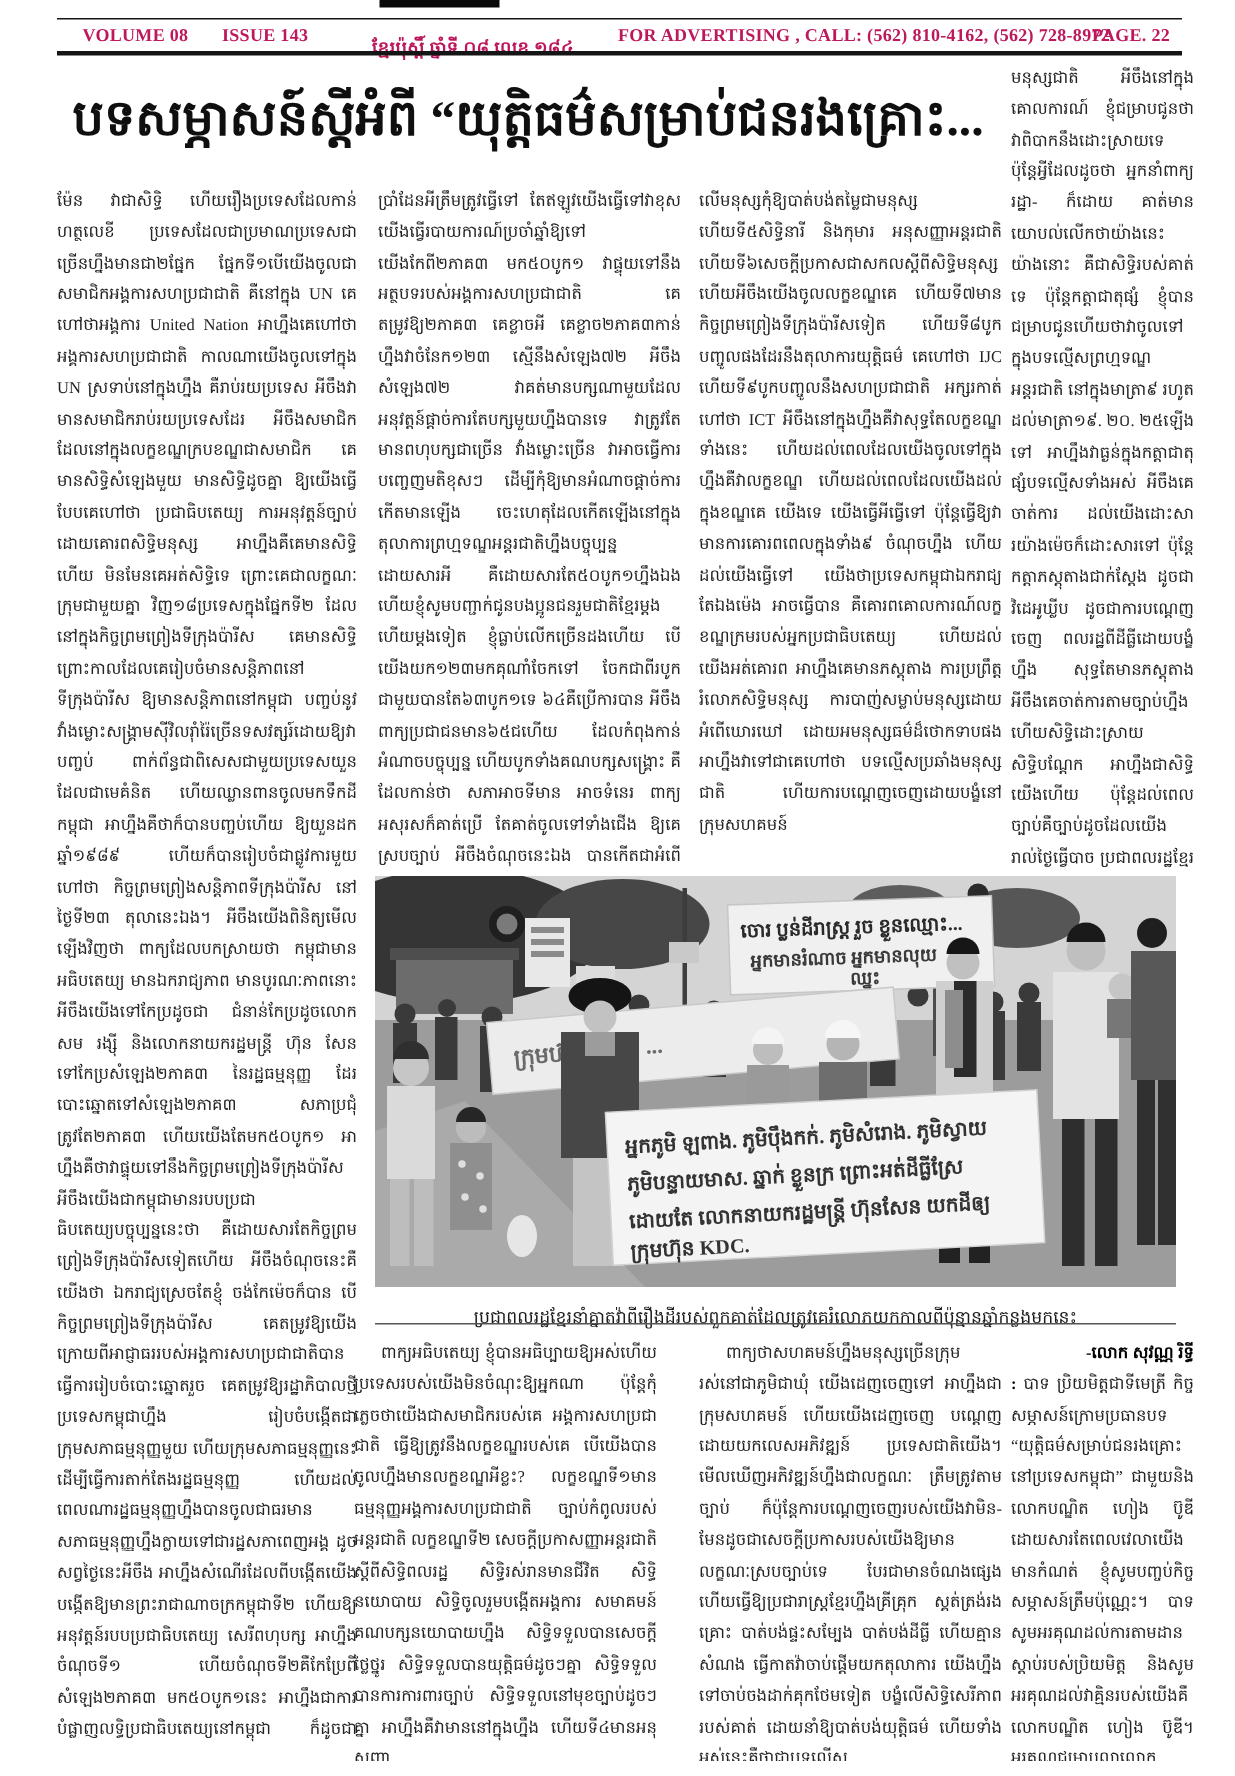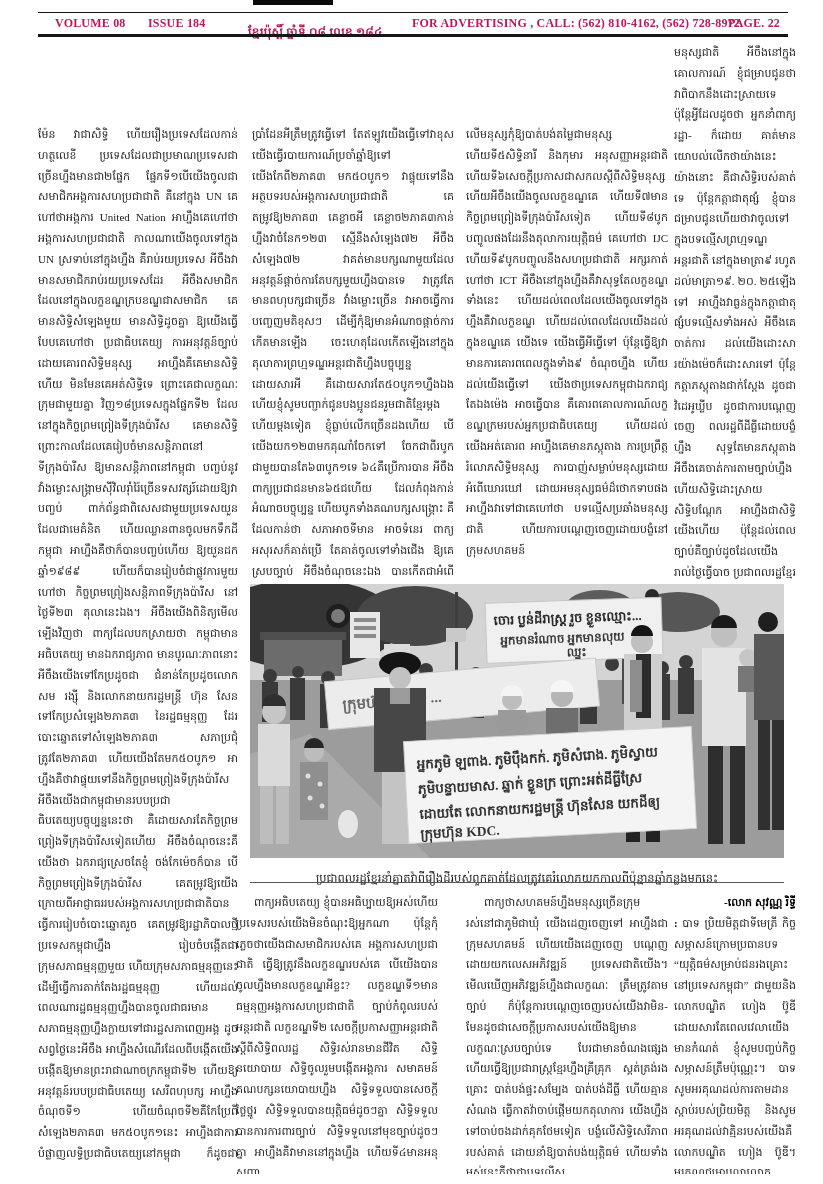--- a/index.html
+++ b/index.html
@@ -22,26 +22,27 @@
 </style>
 </head>
 <body>
 
 <div id="page">
 
   <div class="abs" style="left:253px;top:0;width:80px;height:5px;background:#0a0a0a;"></div>
 
   <div class="abs rule" style="left:38px;top:12px;width:750px;height:1px;"></div>
   <div class="abs hdr" style="left:55px;top:16px;">VOLUME 08</div>
-  <div class="abs hdr" style="left:148px;top:16px;">ISSUE 184</div>
+  <div class="abs hdr" style="left:148px;top:16px;">ISSUE 143</div>
   <div class="abs hdr" style="left:248px;top:24px;font-size:12px;">ខ្មែរប៉ុស្តិ៍ ឆ្នាំទី ០៨ លេខ ១៨៤</div>
   <div class="abs hdr" style="left:412px;top:16px;">FOR ADVERTISING ,  CALL: (562) 810-4162, (562) 728-8972</div>
   <div class="abs hdr" style="left:728px;top:16px;">PAGE. 22</div>
   <div class="abs rule" style="left:38px;top:34px;width:750px;height:3px;"></div>
 
+  <div class="abs headline" style="left:38px;top:50px;width:628px;height:64px;">បទសម្ភាសន៍ស្តីអំពី “យុត្តិធម៌សម្រាប់ជនរងគ្រោះ...</div>
 
   <div class="abs col" style="left:38px;top:124px;width:200px;height:1042px;">ម៉ែន វាជាសិទ្ធិ ហើយរឿងប្រទេសដែលកាន់ហត្ថលេខី ប្រទេសដែលជាប្រមាណប្រទេសជាច្រើនហ្នឹងមានជា២ផ្នែក ផ្នែកទី១បើយើងចូលជាសមាជិកអង្គការសហប្រជាជាតិ គឺនៅក្នុង UN គេហៅថាអង្គការ United Nation អាហ្នឹងគេហៅថា អង្គការសហប្រជាជាតិ កាលណាយើងចូលទៅក្នុង UN ស្រទាប់នៅក្នុងហ្នឹង គឺរាប់រយប្រទេស អីចឹងវាមានសមាជិករាប់រយប្រទេសដែរ អីចឹងសមាជិកដែលនៅក្នុងលក្ខខណ្ឌក្របខណ្ឌជាសមាជិក គេមានសិទ្ធិសំឡេងមួយ មានសិទ្ធិដូចគ្នា ឱ្យយើងធ្វើបែបគេហៅថា ប្រជាធិបតេយ្យ ការអនុវត្តន៍ច្បាប់ដោយគោរពសិទ្ធិមនុស្ស អាហ្នឹងគឺគេមានសិទ្ធិហើយ មិនមែនគេអត់សិទ្ធិទេ ព្រោះគេជាលក្ខណៈក្រុមជាមួយគ្នា វិញ១៨ប្រទេសក្នុងផ្នែកទី២ ដែលនៅក្នុងកិច្ចព្រមព្រៀងទីក្រុងប៉ារីស គេមានសិទ្ធិ ព្រោះកាលដែលគេរៀបចំមានសន្តិភាពនៅទីក្រុងប៉ារីស ឱ្យមានសន្តិភាពនៅកម្ពុជា បញ្ចប់នូវវាំងម្លោះសង្គ្រាមស៊ីវិលរ៉ាំរ៉ៃច្រើនទសវត្សរ៍ដោយឱ្យវាបញ្ចប់ ពាក់ព័ន្ធជាពិសេសជាមួយប្រទេសយួន ដែលជាមេគំនិត ហើយឈ្លានពានចូលមកទឹកដីកម្ពុជា អាហ្នឹងគឺថាក៏បានបញ្ចប់ហើយ ឱ្យយួនដកឆ្នាំ១៩៨៩ ហើយក៏បានរៀបចំជាផ្លូវការមួយ ហៅថា កិច្ចព្រមព្រៀងសន្តិភាពទីក្រុងប៉ារីស នៅថ្ងៃទី២៣ តុលានេះឯង។ អីចឹងយើងពិនិត្យមើលឡើងវិញថា ពាក្យដែលបកស្រាយថា កម្ពុជាមានអធិបតេយ្យ មានឯករាជ្យភាព មានបូរណៈភាពនោះ អីចឹងយើងទៅកែប្រដូចជា ជំនាន់កែប្រដូចលោក សម រង្ស៊ី និងលោកនាយករដ្ឋមន្ត្រី ហ៊ុន សែន ទៅកែប្រសំឡេង២ភាគ៣ នៃរដ្ឋធម្មនុញ្ញ ដែរបោះឆ្នោតទៅសំឡេង២ភាគ៣ សភាប្រជុំត្រូវតែ២ភាគ៣ ហើយយើងតែមក៥០បូក១ អាហ្នឹងគឺថាវាផ្ទុយទៅនឹងកិច្ចព្រមព្រៀងទីក្រុងប៉ារីស អីចឹងយើងជាកម្ពុជាមានរបបប្រជាធិបតេយ្យបច្ចុប្បន្ននេះថា គឺដោយសារតែកិច្ចព្រមព្រៀងទីក្រុងប៉ារីសទៀតហើយ អីចឹងចំណុចនេះគឺយើងថា ឯករាជ្យស្រេចតែខ្ញុំ ចង់កែម៉េចក៏បាន បើកិច្ចព្រមព្រៀងទីក្រុងប៉ារីស គេតម្រូវឱ្យយើងក្រោយពីអាជ្ញាធររបស់អង្គការសហប្រជាជាតិបានធ្វើការរៀបចំបោះឆ្នោតរួច គេតម្រូវឱ្យរដ្ឋាភិបាលថ្មី ប្រទេសកម្ពុជាហ្នឹង រៀបចំបង្កើតជាក្រុមសភាធម្មនុញ្ញមួយ ហើយក្រុមសភាធម្មនុញ្ញនេះដើម្បីធ្វើការតាក់តែងរដ្ឋធម្មនុញ្ញ ហើយដល់ពេលណារដ្ឋធម្មនុញ្ញហ្នឹងបានចូលជាធរមាន សភាធម្មនុញ្ញហ្នឹងក្លាយទៅជារដ្ឋសភាពេញអង្គ ដូចសព្វថ្ងៃនេះអីចឹង អាហ្នឹងសំណើរដែលពីបង្កើតយើង បង្កើតឱ្យមានព្រះរាជាណាចក្រកម្ពុជាទី២ ហើយឱ្យអនុវត្តន៍របបប្រជាធិបតេយ្យ សេរីពហុបក្ស អាហ្នឹងចំណុចទី១ ហើយចំណុចទី២គឺកែប្រែពីសំឡេង២ភាគ៣ មក៥០បូក១នេះ អាហ្នឹងជាការបំផ្លាញលទ្ធិប្រជាធិបតេយ្យនៅកម្ពុជា ក៏ដូចជាបំផ្លាញបំណងរបស់អង្គការសហប្រជាជាតិ ដែលមានចែងនៅក្នុងឧបសម្ព័ន្ធទី៥ ចំណុច៦នៃកិច្ចព្រមព្រៀងទីក្រុងប៉ារីសហ្នឹង អីចឹងចំណុចនេះវាក្បួនតាំងច្បាស់ណាស់ហើយ យើងថាអធិបតេយ្យ គឺគេឡើងហើយ អធិបតេយ្យត្រូវហើយ ឯករាជ្យភាព អធិបតេយ្យ</div>
   <div class="abs col" style="left:252px;top:124px;width:202px;height:458px;">ប្រាំដែនអីត្រឹមត្រូវធ្វើទៅ តែឥឡូវយើងធ្វើទៅវាខុស យើងធ្វើរបាយការណ៍ប្រចាំឆ្នាំឱ្យទៅ យើងកែពី២ភាគ៣ មក៥០បូក១ វាផ្ទុយទៅនឹងអត្ថបទរបស់អង្គការសហប្រជាជាតិ គេតម្រូវឱ្យ២ភាគ៣ គេខ្លាចអី គេខ្លាច២ភាគ៣កាន់ហ្នឹងវាចំនែក១២៣ ស្មើនឹងសំឡេង៧២ អីចឹងសំឡេង៧២ វាគត់មានបក្សណាមួយដែលអនុវត្តន៍ផ្តាច់ការតែបក្សមួយហ្នឹងបានទេ វាត្រូវតែមានពហុបក្សជាច្រើន វាំងម្លោះច្រើន វាអាចធ្វើការបញ្ចេញមតិខុសៗ ដើម្បីកុំឱ្យមានអំណាចផ្តាច់ការកើតមានឡើង ចេះហេតុដែលកើតឡើងនៅក្នុងតុលាការព្រហ្មទណ្ឌអន្តរជាតិហ្នឹងបច្ចុប្បន្នដោយសារអី គឺដោយសារតែ៥០បូក១ហ្នឹងឯង ហើយខ្ញុំសូមបញ្ជាក់ជូនបងប្អូនជនរួមជាតិខ្មែរម្តងហើយម្តងទៀត ខ្ញុំធ្លាប់លើកច្រើនដងហើយ បើយើងយក១២៣មកគុណាំចែកទៅ ចែកជាពីរបូកជាមួយបានតែ៦៣បូក១ទេ ៦៤គឺប្រើការបាន អីចឹងពាក្យប្រជាជនមាន៦៥ជហើយ ដែលកំពុងកាន់អំណាចបច្ចុប្បន្ន ហើយបូកទាំងគណបក្សសង្គ្រោះ គឺដែលកាន់ថា សភាអាចទីមាន អាចទំនេរ ពាក្យអសុរសក៏គាត់ប្រើ តែគាត់ចូលទៅទាំងជើង ឱ្យគេ ស្របច្បាប់ អីចឹងចំណុចនេះឯង បានកើតជាអំពើផ្តាច់ការកើតមានរហូតសព្វថ្ងៃនេះ ហ្នឹងចំណុចនេះ ខ្ញុំសូមជម្រាបជូនឡើងវិញថា</div>
   <div class="abs col" style="left:466px;top:124px;width:202px;height:458px;">លើមនុស្សកុំឱ្យបាត់បង់តម្លៃជាមនុស្ស ហើយទី៥សិទ្ធិនារី និងកុមារ អនុសញ្ញាអន្តរជាតិ ហើយទី៦សេចក្តីប្រកាសជាសកលស្តីពីសិទ្ធិមនុស្ស ហើយអីចឹងយើងចូលលក្ខខណ្ឌគេ ហើយទី៧មានកិច្ចព្រមព្រៀងទីក្រុងប៉ារីសទៀត ហើយទី៨បូកបញ្ចូលផងដែរនឹងតុលាការយុត្តិធម៌ គេហៅថា IJC ហើយទី៩បូកបញ្ចូលនឹងសហប្រជាជាតិ អក្សរកាត់ហៅថា ICT អីចឹងនៅក្នុងហ្នឹងគឺវាសុទ្ធតែលក្ខខណ្ឌទាំងនេះ ហើយដល់ពេលដែលយើងចូលទៅក្នុងហ្នឹងគឺវាលក្ខខណ្ឌ ហើយដល់ពេលដែលយើងដល់ក្នុងខណ្ឌគេ យើងទេ យើងធ្វើអីធ្វើទៅ ប៉ុន្តែធ្វើឱ្យវាមានការគោរពពេលក្នុងទាំង៩ ចំណុចហ្នឹង ហើយដល់យើងធ្វើទៅ យើងថាប្រទេសកម្ពុជាឯករាជ្យតែឯងម៉េង អាចធ្វើបាន គឺគោរពគោលការណ៍លក្ខខណ្ឌក្រមរបស់អ្នកប្រជាធិបតេយ្យ ហើយដល់យើងអត់គោរព អាហ្នឹងគេមានភស្តុតាង ការប្រព្រឹត្ត រំលោភសិទ្ធិមនុស្ស ការបាញ់សម្លាប់មនុស្សដោយអំពើឃោរឃៅ ដោយអមនុស្សធម៌ដ៏ថោកទាបផង អាហ្នឹងវាទៅជាគេហៅថា បទល្មើសប្រឆាំងមនុស្សជាតិ ហើយការបណ្តេញចេញដោយបង្ខំនៅក្រុមសហគមន៍</div>
   <div class="abs col" style="left:674px;top:42px;width:122px;height:540px;">មនុស្សជាតិ អីចឹងនៅក្នុងគោលការណ៍ ខ្ញុំជម្រាបជូនថា វាពិបាកនឹងដោះស្រាយទេ ប៉ុន្តែអ្វីដែលដូចថា អ្នកនាំពាក្យរដ្ឋា- ក៏ដោយ គាត់មានយោបល់លើកថាយ៉ាងនេះយ៉ាងនោះ គឺជាសិទ្ធិរបស់គាត់ទេ ប៉ុន្តែកត្តាជាតុផ្សំ ខ្ញុំបានជម្រាបជូនហើយថាវាចូលទៅក្នុងបទល្មើសព្រហ្មទណ្ឌអន្តរជាតិ នៅក្នុងមាត្រា៩ រហូតដល់មាត្រា១៩. ២០. ២៥ឡើងទៅ អាហ្នឹងវាធ្ងន់ក្នុងកត្តាជាតុផ្សំបទល្មើសទាំងអស់ អីចឹងគេចាត់ការ ដល់យើងដោះសារយ៉ាងម៉េចក៏ដោះសារទៅ ប៉ុន្តែកត្តាភស្តុតាងជាក់ស្តែង ដូចជា វិដេអូឃ្លីប ដូចជាការបណ្តេញចេញ ពលរដ្ឋពីដីធ្លីដោយបង្ខំហ្នឹង សុទ្ធតែមានភស្តុតាង អីចឹងគេចាត់ការតាមច្បាប់ហ្នឹង ហើយសិទ្ធិដោះស្រាយ សិទ្ធិបណ្តែក អាហ្នឹងជាសិទ្ធិយើងហើយ ប៉ុន្តែដល់ពេលច្បាប់គឺច្បាប់ដូចដែលយើង រាល់ថ្ងៃធ្វើបាច ប្រជាពលរដ្ឋខ្មែរ គឺថាចាប់អ្នកណាដាក់គុកមួយ ក៏បាន រើសប្រាំដែនអ្នកខ្លាំងតវ៉ារឿងនេះរឿងនោះ គេអត់ថាទេ គេយកឧទាហរណ៍ការកាត់គ្នាជាតុផ្សំនៅក្នុងមាត្រានីមួយៗ យកមកប្រៀបធៀប តើវាលក្ខណៈថាចូលទៅស៊ីសង្វាក់គ្នាដែរឬអត់ ហើយកាលណាស៊ីសង្វាក់ គឺអាហ្នឹងវាត្រូវមានទោសហើយ វាប្រឈមមុខទៅនឹងមុខច្បាប់អន្តរជាតិ ដែលគេចវេសមិនផុតទេអាហ្នឹង សូមជម្រាបជូនអីចឹង។</div>
 
   <div class="abs photo-frame" style="left:250px;top:584px;width:534px;height:274px;">
     <svg width="534" height="274" viewBox="0 0 534 274">
 
       <rect x="0" y="0" width="534" height="100" fill="#d4d4d4"></rect>

